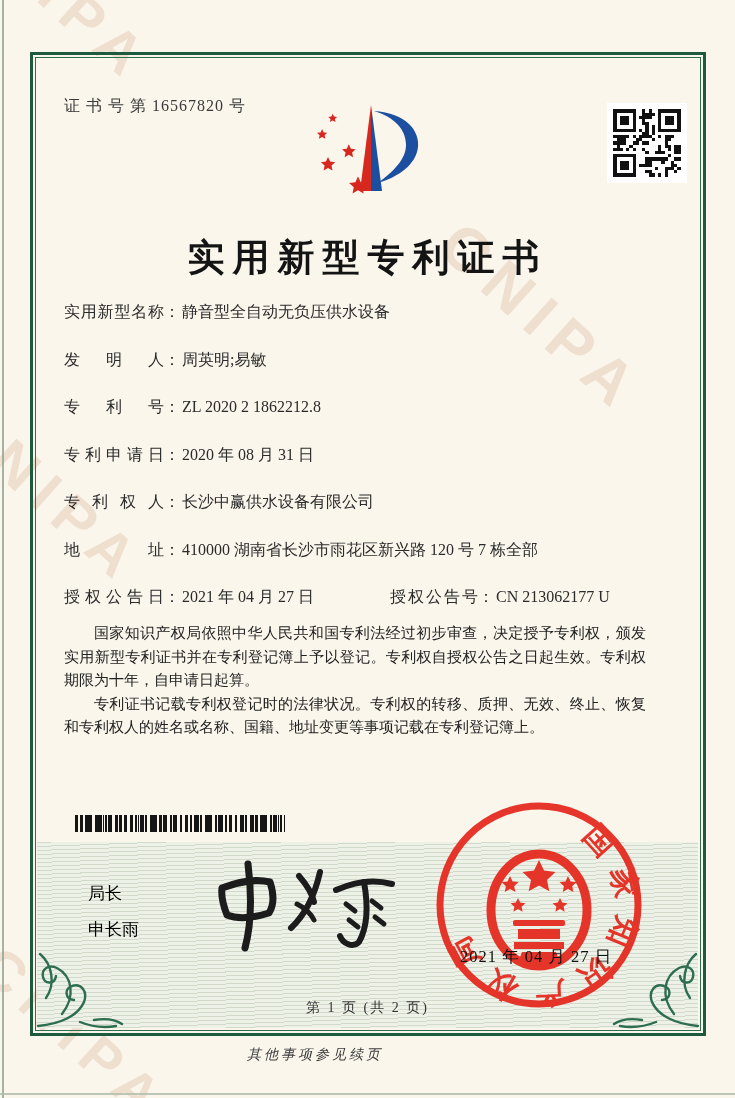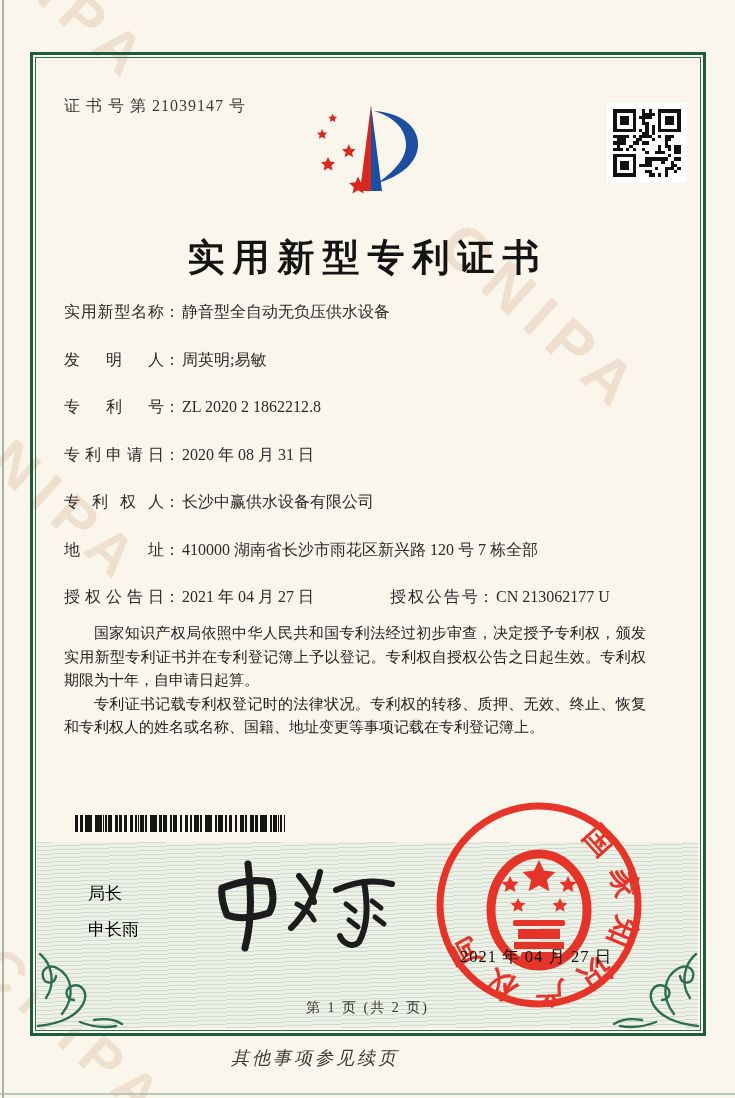--- a/index.html
+++ b/index.html
@@ -50,21 +50,21 @@
       repeating-linear-gradient(90deg,#151515 0 3px,transparent 3px 11px);}
 
   .officer{position:absolute;left:88px;top:876px;font-family:"Liberation Sans","DejaVu Sans",sans-serif;
            font-size:17px;color:#000000;line-height:36px;}
   .sig{position:absolute;left:196px;top:856px;}
 
   .seal{position:absolute;left:430px;top:798px;}
   .seal-date{position:absolute;left:460px;top:946px;font-size:16.5px;letter-spacing:1px;color:#111;}
 
   .page-num{position:absolute;left:0;top:999px;width:735px;text-align:center;font-size:14px;letter-spacing:2px;color:#333;}
-  .footer-note{position:absolute;left:0;top:1046px;width:630px;text-align:center;font-size:18px;
+  .footer-note{position:absolute;left:0;top:1046px;width:630px;text-align:center;font-size:14px;
                letter-spacing:3px;color:#3a3a3a;font-style:italic;}
 
   .ornament{position:absolute;top:942px;}
   .ornament.br{left:612px;}
   .ornament.bl{left:36px;transform:scaleX(-1);}
 </style>
 </head>
 <body>
 
 <div class="page">
@@ -76,21 +76,21 @@
 
   <div class="edge-left"></div>
   <div class="edge-bottom"></div>
 
   <div class="frame">
     <div class="frame-inner"></div>
   </div>
 
   <div class="band"></div>
 
-  <div class="cert-no">证 书 号 第 21039147 号</div>
+  <div class="cert-no">证 书 号 第 16567820 号</div>
 
   <svg class="logo" width="112" height="92" viewBox="0 0 112 92">
     <g fill="#d6281e">
       <path d="M64 14 l2.2 4.6 5 .6 -3.7 3.4 1 4.9 -4.5-2.5 -4.4 2.5 1-4.9 -3.7-3.4 5-.6z" transform="translate(-21,2) scale(.62)"></path>
       <path d="M64 14 l2.2 4.6 5 .6 -3.7 3.4 1 4.9 -4.5-2.5 -4.4 2.5 1-4.9 -3.7-3.4 5-.6z" transform="translate(-38,16) scale(.72)"></path>
       <path d="M64 14 l2.2 4.6 5 .6 -3.7 3.4 1 4.9 -4.5-2.5 -4.4 2.5 1-4.9 -3.7-3.4 5-.6z" transform="translate(-26,28) scale(.95)"></path>
       <path d="M64 14 l2.2 4.6 5 .6 -3.7 3.4 1 4.9 -4.5-2.5 -4.4 2.5 1-4.9 -3.7-3.4 5-.6z" transform="translate(-50,40) scale(1.0)"></path>
       <path d="M64 14 l2.2 4.6 5 .6 -3.7 3.4 1 4.9 -4.5-2.5 -4.4 2.5 1-4.9 -3.7-3.4 5-.6z" transform="translate(-36,56) scale(1.25)"></path>
       <polygon points="57,2 46,88 57,88"></polygon>
     </g>

